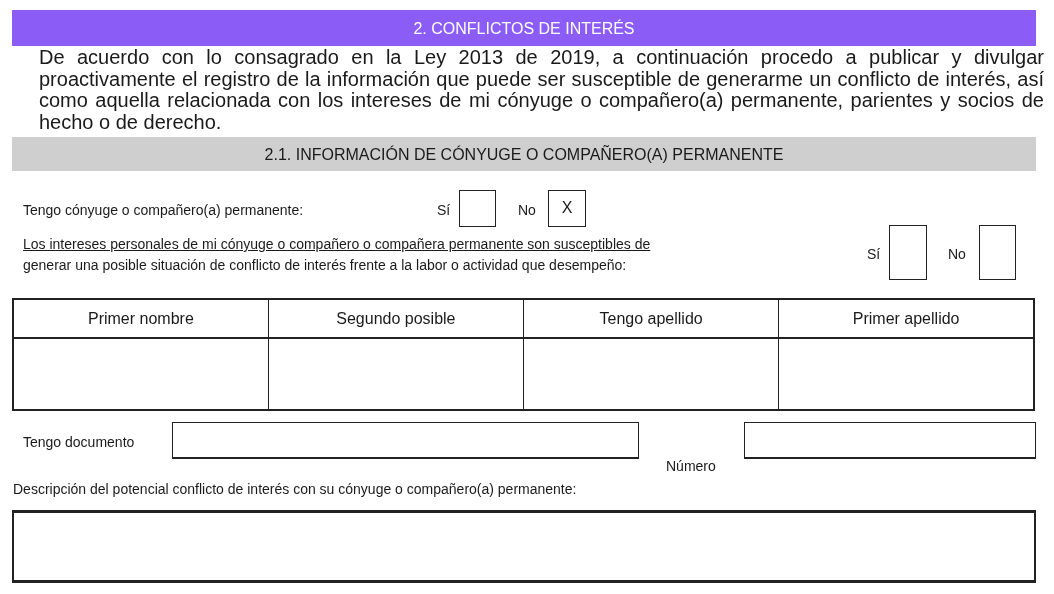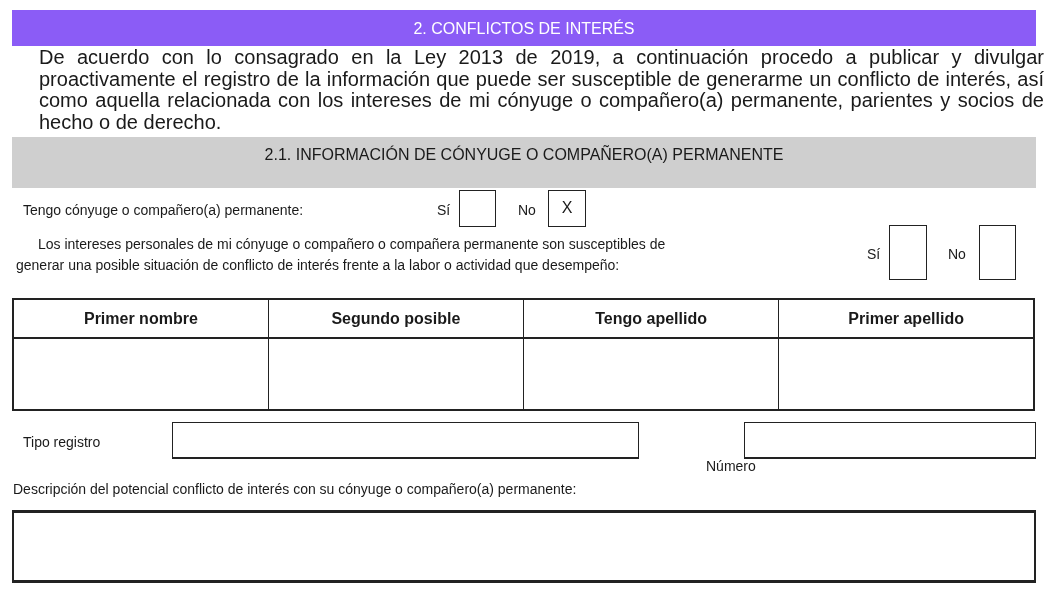--- a/index.html
+++ b/index.html
@@ -13,35 +13,35 @@
     background: #8b5cf6; color: #ffffff;
     font-size: 16px; line-height: 38px; text-align: center;
   }
   .intro {
     left: 23px; top: 47px; width: 1005px;
     font-size: 20px; line-height: 21.5px; text-align: justify;
     text-align-last: left;
     margin-left: 16px;
   }
   .band-gray {
-    left: 12px; top: 137px; width: 1024px; height: 51px;
+    left: 12px; top: 137px; width: 1024px; height: 34px;
     background: #cfcfcf; color: #1a1a1a;
     font-size: 16px; line-height: 36px; text-align: center;
   }
   .lbl { font-size: 14px; line-height: 20px; white-space: nowrap; }
   .chk {
     border: 1.5px solid #222; background: #fff; box-sizing: border-box;
     font-size: 16px; text-align: center; color: #1a1a1a;
   }
   table.names {
     position: absolute; left: 12px; top: 298px; width: 1023px;
     border-collapse: collapse; table-layout: fixed;
   }
   table.names th, table.names td {
-    border: 1.5px solid #222; font-weight: bold; font-size: 16px;
+    border: 1.5px solid #222; font-weight: normal; font-size: 16px;
   }
   table.names th { height: 35px; text-align: center; border-bottom-width: 2.5px; }
   table.names td { height: 68px; }
   table.names { border: 2px solid #222; }
   .field { border: 1.5px solid #222; border-bottom-width: 2.5px; box-sizing: border-box; background: #fff; }
   .desc-box {
     left: 12px; top: 510px; width: 1024px; height: 73px;
     border: 2px solid #222; border-top-width: 3px; border-bottom-width: 3px;
     box-sizing: border-box;
   }
@@ -54,22 +54,22 @@
 <div class="abs intro">De acuerdo con lo consagrado en la Ley 2013 de 2019, a continuación procedo a publicar y divulgar proactivamente el registro de la información que puede ser susceptible de generarme un conflicto de interés, así como aquella relacionada con los intereses de mi cónyuge o compañero(a) permanente, parientes y socios de hecho o de derecho.</div>
 
 <div class="abs band-gray">2.1. INFORMACIÓN DE CÓNYUGE O COMPAÑERO(A) PERMANENTE</div>
 
 <div class="abs lbl" style="left:23px; top:200px;">Tengo cónyuge o compañero(a) permanente:</div>
 <div class="abs lbl" style="left:437px; top:200px;">Sí</div>
 <div class="abs chk" style="left:459px; top:190px; width:37px; height:37px; line-height:34px;"></div>
 <div class="abs lbl" style="left:518px; top:200px;">No</div>
 <div class="abs chk" style="left:548px; top:190px; width:38px; height:37px; line-height:34px;">X</div>
 
-<div class="abs lbl" style="left:38px; top:234px;">Los intereses personales de mi cónyuge o compañero o compañera permanente son susceptibles de</div>
-<div class="abs lbl" style="left:16px; top:255px;text-align:center;">generar una posible situación de conflicto de interés frente a la labor o actividad que desempeño:</div>
+<div class="abs lbl" style="left:23px; top:234px;text-decoration:underline;">Los intereses personales de mi cónyuge o compañero o compañera permanente son susceptibles de</div>
+<div class="abs lbl" style="left:23px; top:255px;text-align:center;">generar una posible situación de conflicto de interés frente a la labor o actividad que desempeño:</div>
 <div class="abs lbl" style="left:867px; top:244px;">Sí</div>
 <div class="abs chk" style="left:889px; top:225px; width:38px; height:55px; line-height:52px;"></div>
 <div class="abs lbl" style="left:948px; top:244px;">No</div>
 <div class="abs chk" style="left:979px; top:225px; width:37px; height:55px; line-height:52px;"></div>
 
 <table class="names">
   <thead>
     <tr>
       <th>Primer nombre</th>
       <th>Segundo posible</th>
@@ -80,19 +80,19 @@
   <tbody>
     <tr>
       <td></td>
       <td></td>
       <td></td>
       <td></td>
     </tr>
   </tbody>
 </table>
 
-<div class="abs lbl" style="left:23px; top:432px;">Tipo registro</div>
+<div class="abs lbl" style="left:23px; top:432px;">Tengo documento</div>
 <div class="abs field" style="left:172px; top:422px; width:467px; height:37px;"></div>
-<div class="abs lbl" style="left:666px; top:456px;margin-left:40px;">Número</div>
+<div class="abs lbl" style="left:666px; top:456px;">Número</div>
 <div class="abs field" style="left:744px; top:422px; width:292px; height:37px;"></div>
 
 <div class="abs lbl" style="left:13px; top:479px;">Descripción del potencial conflicto de interés con su cónyuge o compañero(a) permanente:</div>
 <div class="abs desc-box"></div>
 
 </body></html>

